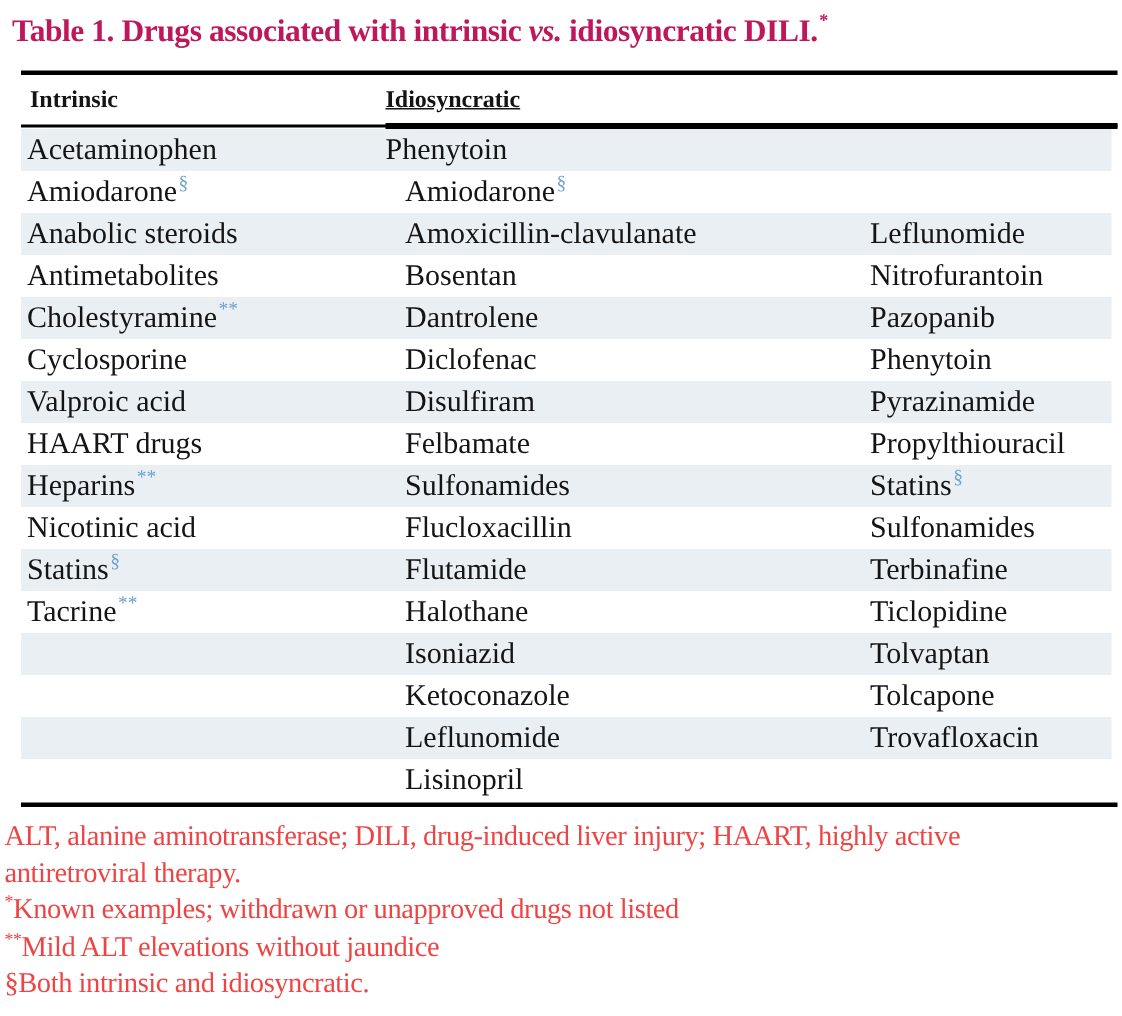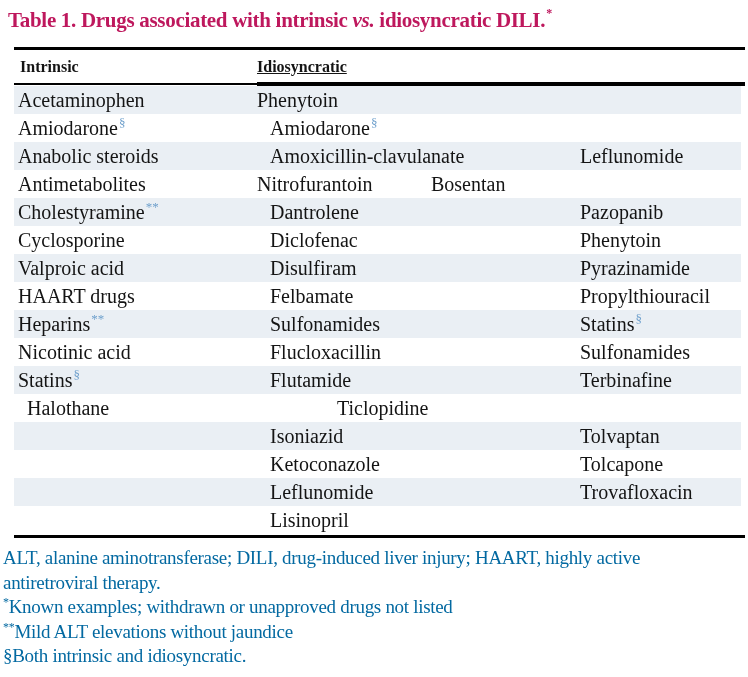--- a/index.html
+++ b/index.html
@@ -37,21 +37,21 @@
   .c1{width:243px;padding-left:4px;}
   .c2{width:323px;padding-left:13px;}
   .c3{flex:1;padding-left:0;}
   sup.marker{
     color:var(--marker,#6FA0CC);
     font-size:13px;line-height:0;margin-left:1px;
   }
   .botrule{height:3px;background:#000;margin-top:1px;}
   .footnotes{
     position:absolute;left:3px;top:546px;width:744px;
-    font-size:19px;line-height:24.5px;letter-spacing:-0.3px;color:#0369a1;
+    font-size:19px;line-height:24.5px;letter-spacing:-0.3px;color:#ef4444;
   }
   .fn{white-space:nowrap;}
   sup.fnm{font-size:12px;line-height:0;}
   .fnm-inline{font-size:19px;}
 </style>
 </head>
 <body>
 
 <div class="page">
 
@@ -75,22 +75,22 @@
           <div class="cell c1"><span>Amiodarone</span><sup class="marker">§</sup></div>
           <div class="cell c2"><span>Amiodarone</span><sup class="marker">§</sup></div>
         </div>
         <div class="row shaded">
           <div class="cell c1"><span>Anabolic steroids</span></div>
           <div class="cell c2"><span>Amoxicillin-clavulanate</span></div>
           <div class="cell c3"><span>Leflunomide</span></div>
         </div>
         <div class="row">
           <div class="cell c1"><span>Antimetabolites</span></div>
+          <div class="cell c2"><span>Bosentan</span></div>
           <div class="cell c3"><span>Nitrofurantoin</span></div>
-          <div class="cell c2"><span>Bosentan</span></div>
         </div>
         <div class="row shaded">
           <div class="cell c1"><span>Cholestyramine</span><sup class="marker">**</sup></div>
           <div class="cell c2"><span>Dantrolene</span></div>
           <div class="cell c3"><span>Pazopanib</span></div>
         </div>
         <div class="row">
           <div class="cell c1"><span>Cyclosporine</span></div>
           <div class="cell c2"><span>Diclofenac</span></div>
           <div class="cell c3"><span>Phenytoin</span></div>
@@ -114,20 +114,21 @@
           <div class="cell c1"><span>Nicotinic acid</span></div>
           <div class="cell c2"><span>Flucloxacillin</span></div>
           <div class="cell c3"><span>Sulfonamides</span></div>
         </div>
         <div class="row shaded">
           <div class="cell c1"><span>Statins</span><sup class="marker">§</sup></div>
           <div class="cell c2"><span>Flutamide</span></div>
           <div class="cell c3"><span>Terbinafine</span></div>
         </div>
         <div class="row">
+          <div class="cell c1"><span>Tacrine</span><sup class="marker">**</sup></div>
           <div class="cell c2"><span>Halothane</span></div>
           <div class="cell c3"><span>Ticlopidine</span></div>
         </div>
         <div class="row shaded">
           <div class="cell c1"></div>
           <div class="cell c2"><span>Isoniazid</span></div>
           <div class="cell c3"><span>Tolvaptan</span></div>
         </div>
         <div class="row">
           <div class="cell c1"></div>

